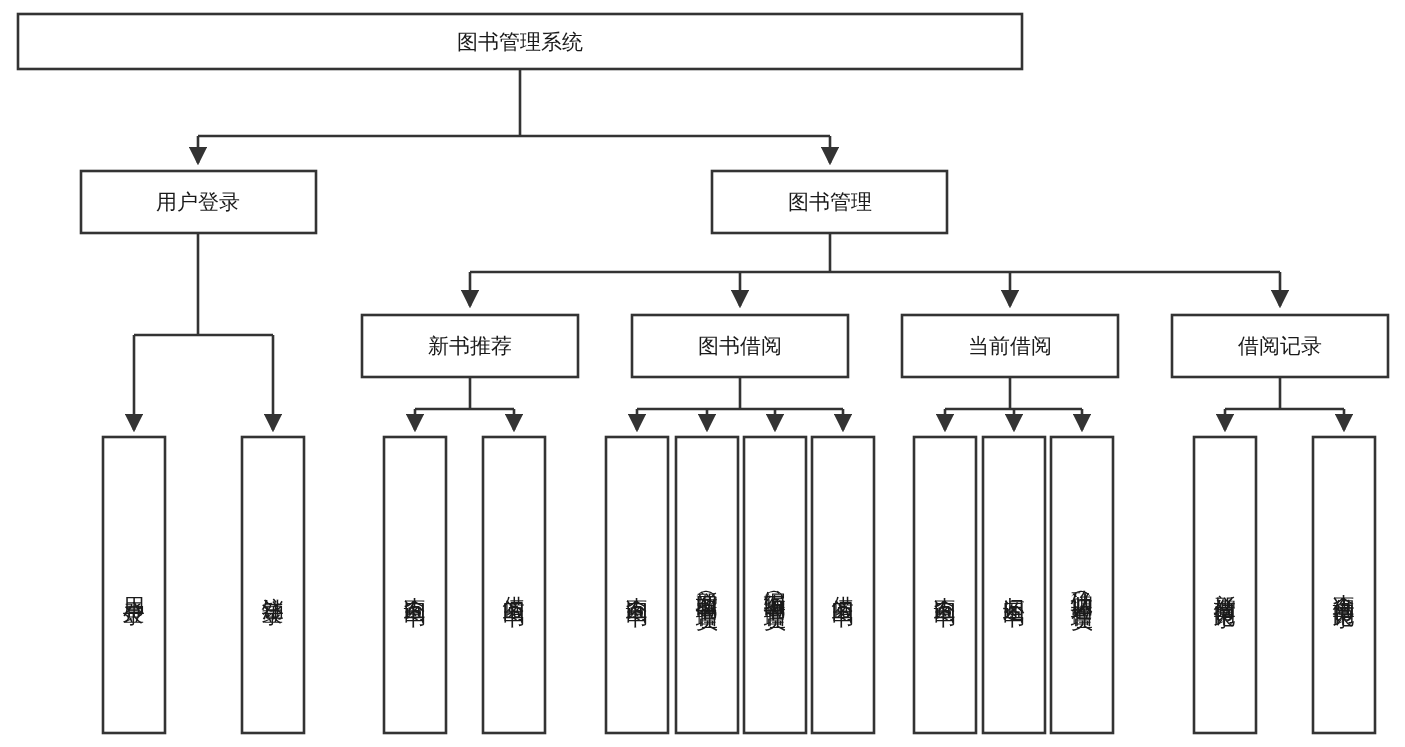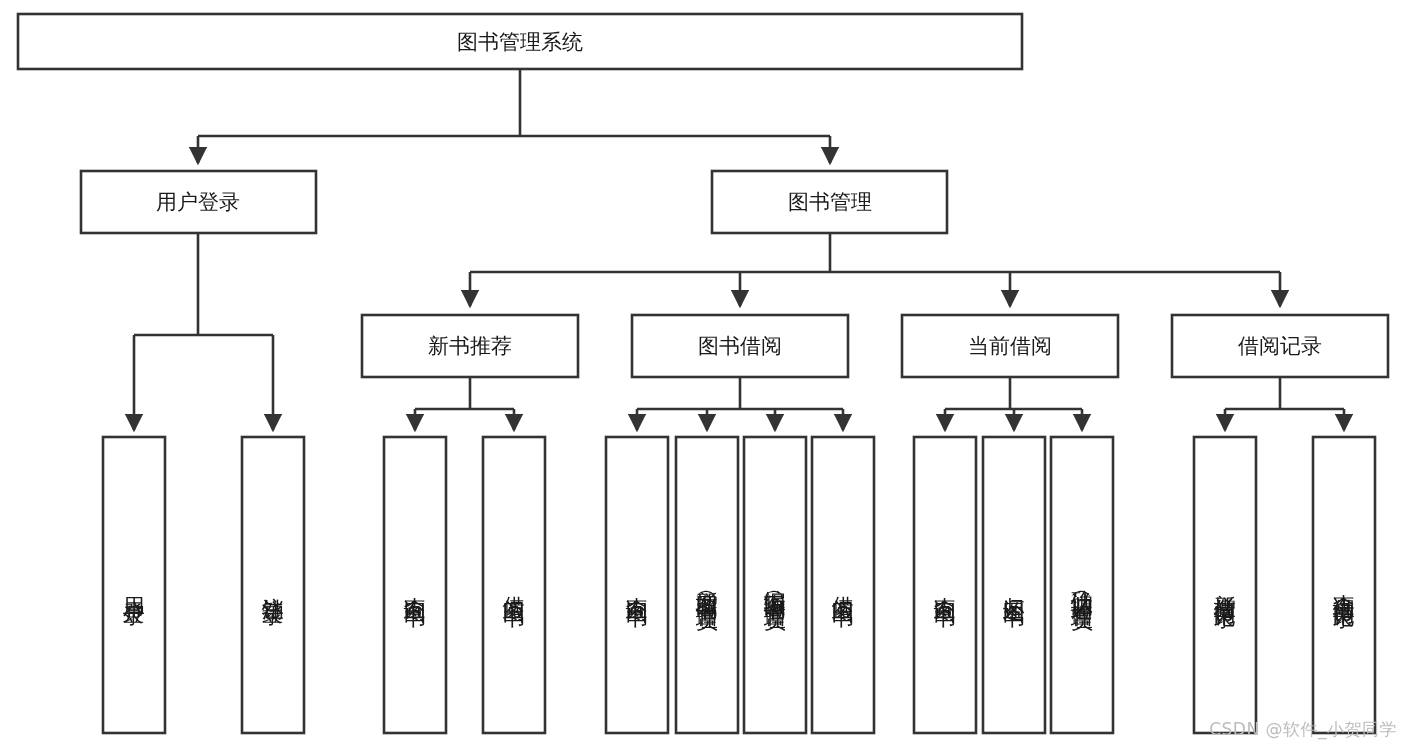--- a/index.html
+++ b/index.html
@@ -245,15 +245,14 @@
     <span class="leaf-label">确认归还（管理员）</span>
   </div>
 
   <div class="leaf-label-wrap" style="left:1194px; top:437px; width:62px; height:296px;">
     <span class="leaf-label">新增借阅记录</span>
   </div>
   <div class="leaf-label-wrap" style="left:1313px; top:437px; width:62px; height:296px;">
     <span class="leaf-label">查询借阅记录</span>
   </div>
 
-  <div class="watermark">CSDN @软件_小贺同学</div>
 
 </div>
 
 </body></html>

